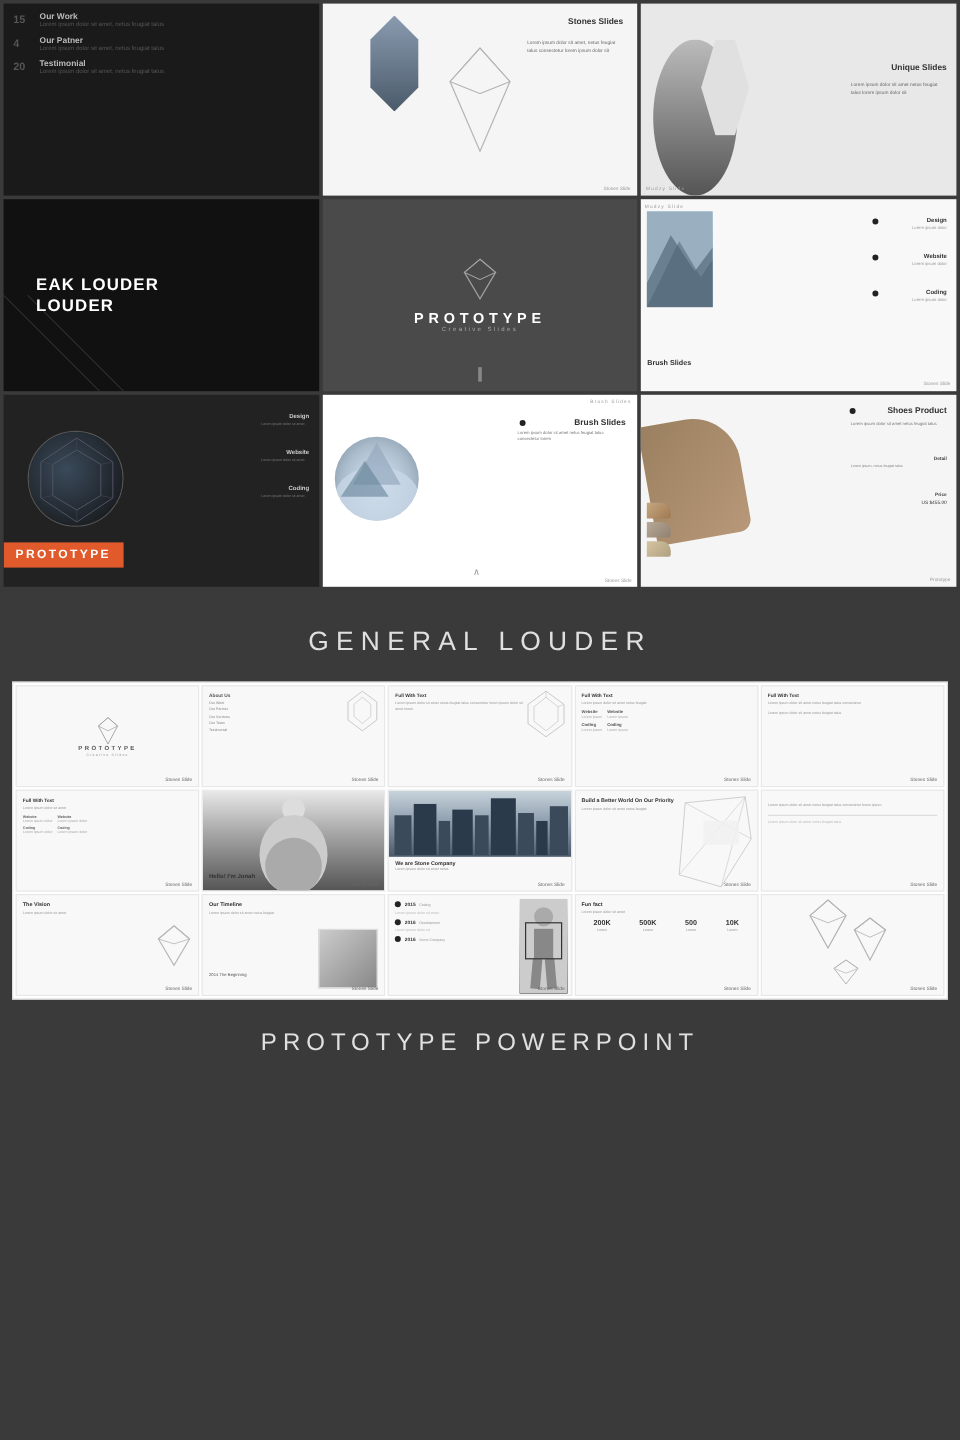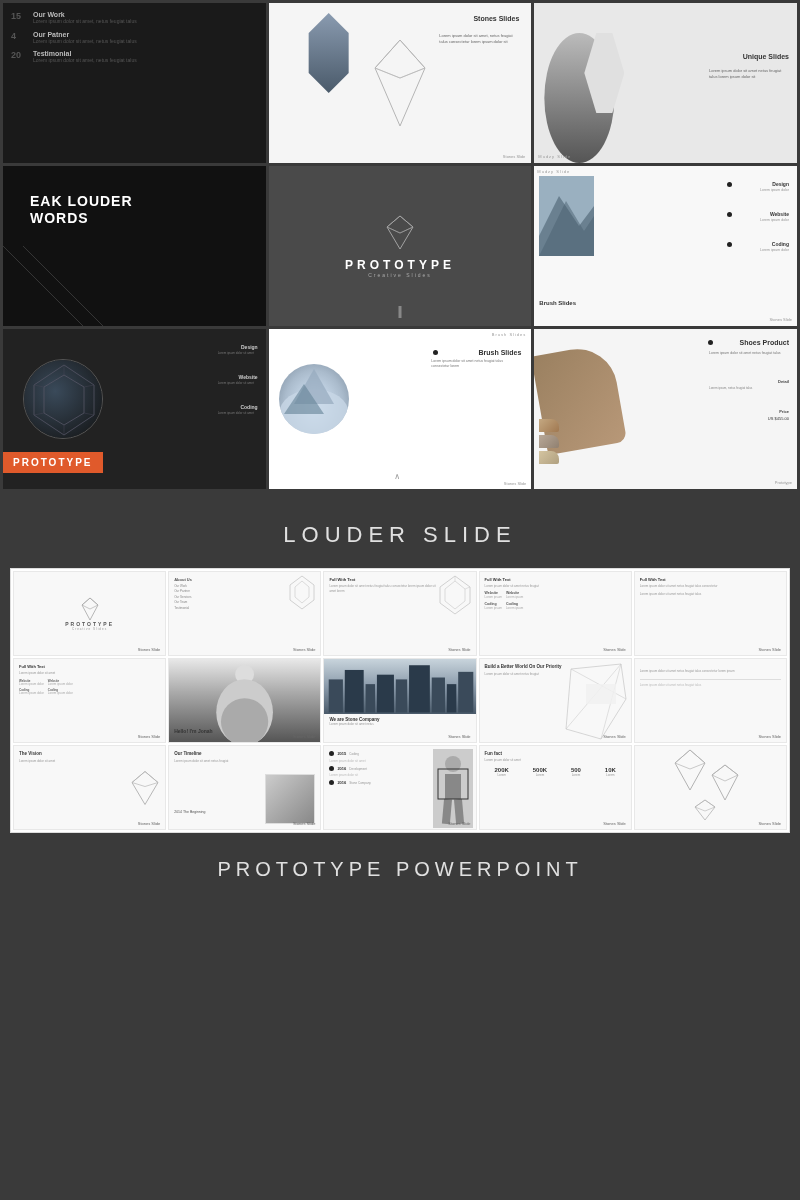--- a/index.html
+++ b/index.html
@@ -102,21 +102,21 @@
       font-size: 4px;
       color: #666;
       width: 80px;
       line-height: 1.4;
     }
 
     
     .slide-4 {
       background: #111;
       display: flex;
-      align-items: flex-start;
+      align-items: center;
       padding: 12px;
     }
     .slide-4 .loud-text {
       color: #fff;
       font-size: 14px;
       font-weight: bold;
       line-height: 1.2;
       letter-spacing: 1px;
     }
 
@@ -340,21 +340,21 @@
     <div style="position:absolute;left:50px;top:30px;width:40px;height:80px;background:#e0e0e0;clip-path:polygon(30% 0%,70% 0%,100% 50%,70% 100%,30% 100%,0% 50%);"></div>
     <div class="unique-title">Unique Slides</div>
     <div class="unique-text">Lorem ipsum dolor sit amet netus feugiat talus lorem ipsum dolor sit</div>
     <div style="position:absolute;bottom:4px;left:4px;font-size:4px;color:#999;letter-spacing:1px;">Mudzy Slide</div>
   </div>
 
   <div class="slide-thumb slide-4">
     <div class="slide-mini-inner" style="padding:15px;">
       <div class="loud-text">
         <span>EAK LOUDER</span><br>
-        <span>WORDS</span>
+        <span>LOUDER</span>
       </div>
     </div>
 
     <svg style="position:absolute;top:0;left:0;width:100%;height:100%;opacity:0.3;">
       <line x1="0" y1="80" x2="80" y2="160" stroke="#fff" stroke-width="0.5"></line>
       <line x1="20" y1="80" x2="100" y2="160" stroke="#fff" stroke-width="0.5"></line>
     </svg>
   </div>
 
   <div class="slide-thumb slide-5">
@@ -464,21 +464,21 @@
     <div style="position:absolute;top:80px;right:8px;font-size:4px;font-weight:bold;color:#444;">Price</div>
     <div style="position:absolute;top:87px;right:8px;font-size:4px;color:#333;">US $455.00</div>
 
     <div style="position:absolute;top:11px;right:84px;width:5px;height:5px;border-radius:50%;background:#222;"></div>
     <div style="position:absolute;bottom:4px;right:5px;font-size:4px;color:#999;">Prototype</div>
   </div>
 
 </div>
 
 <div class="section-label">
-  <h2>LOUDER SLIDE</h2>
+  <h2>GENERAL LOUDER</h2>
 </div>
 
 <div class="bottom-grid">
 
   <div class="mini-slide">
     <div class="mini-slide-inner">
       <div class="proto-small">
         <svg width="20" height="24" viewBox="0 0 20 24" style="opacity:0.5;display:block;margin:0 auto;">
           <polygon points="10,1 18,8 10,23 2,8" fill="none" stroke="#555" stroke-width="0.8"></polygon>
           <polygon points="10,1 18,8 10,12 2,8" fill="none" stroke="#555" stroke-width="0.6"></polygon>

